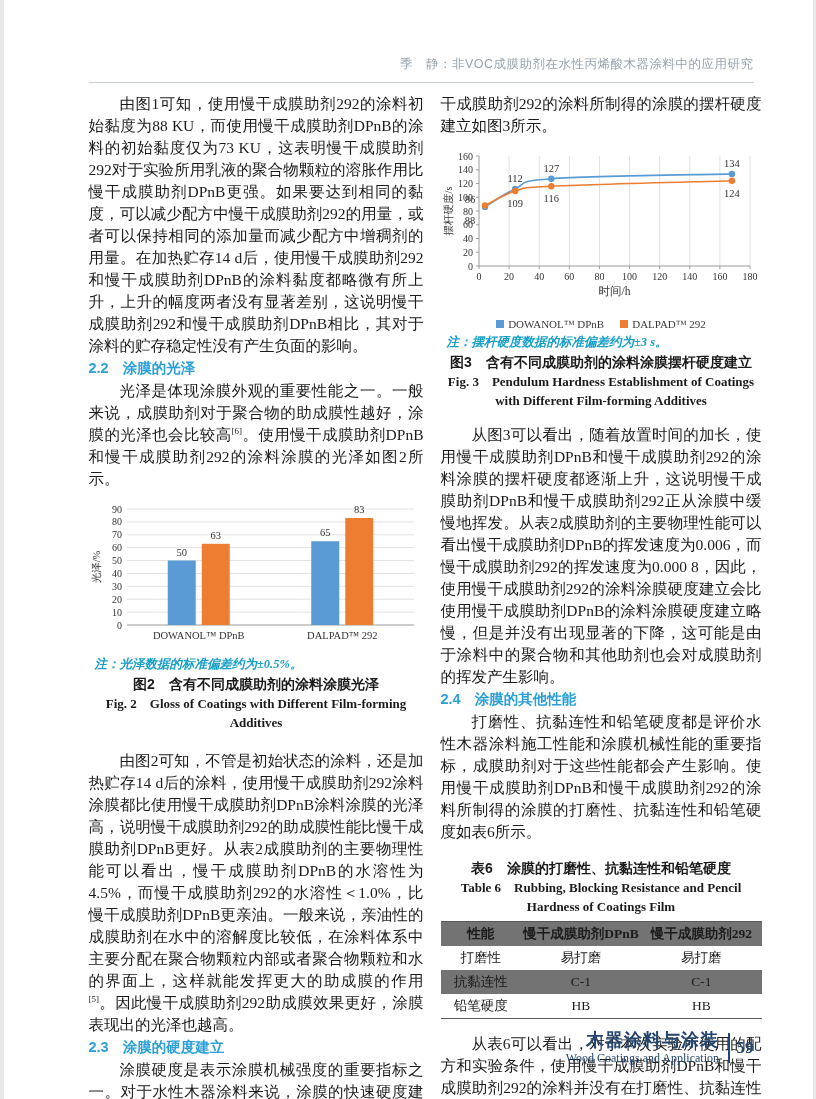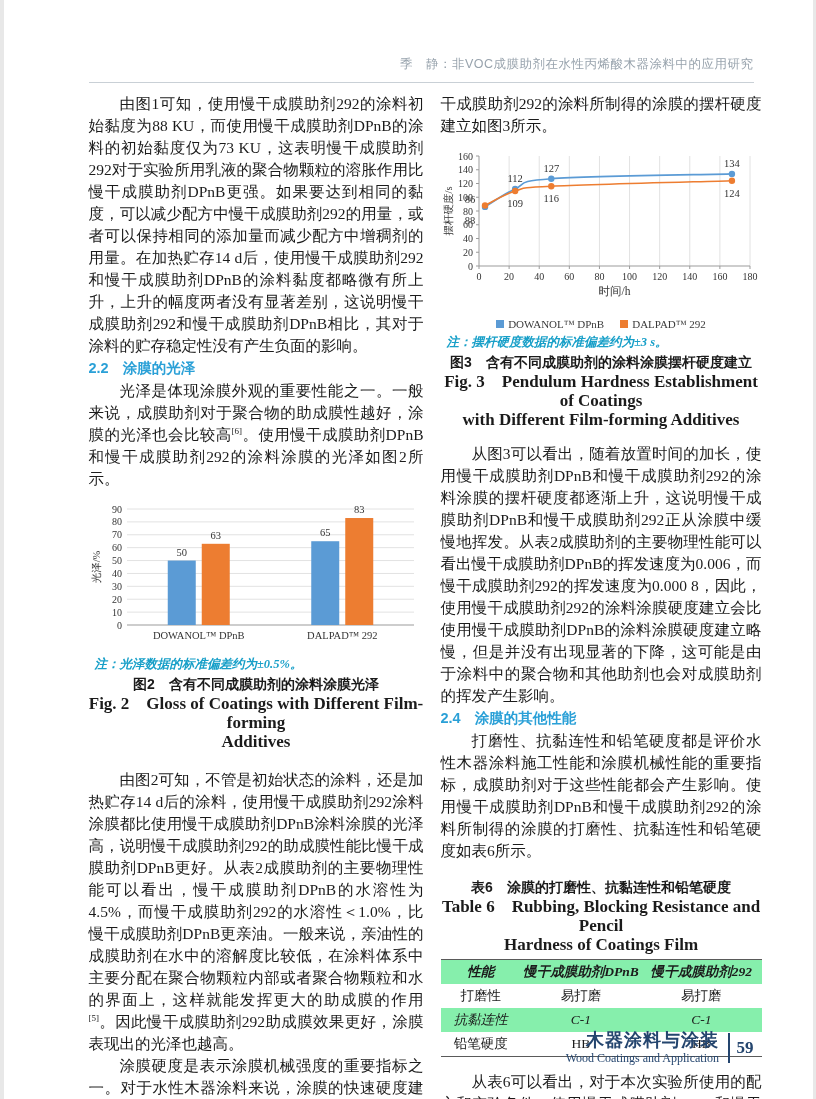--- a/index.html
+++ b/index.html
@@ -19,27 +19,27 @@
   .sec-heading .sec-num{margin-right:14px;}
   .chart-block{margin:7px 0 0 0;}
   .chart-legend{display:flex;justify-content:center;gap:16px;margin-top:1px;
         font-size:11px;line-height:14px;color:#3a3a3a;}
   .chart-legend .leg-item{display:flex;align-items:center;gap:4px;}
   .chart-legend .leg-swatch{width:8px;height:8px;display:inline-block;}
   .chart-note{margin:3px 0 1px 6px;font-size:12.5px;line-height:17px;color:#179fc8;
         font-style:italic;font-weight:bold;}
   .caption-cn{margin:2px 0 0 0;text-align:center;font-weight:bold;font-size:14px;line-height:19px;
         font-family:"Liberation Sans","DejaVu Sans",sans-serif;}
-  .caption-en{margin:0;text-align:center;font-weight:bold;font-size:17px;line-height:19px;}
+  .caption-en{margin:0;text-align:center;font-weight:bold;font-size:13px;line-height:19px;}
   table.t6{width:100%;border-collapse:collapse;margin-top:5px;
         border-top:1.5px solid #5a5a5a;border-bottom:1.5px solid #5a5a5a;}
   table.t6 th,table.t6 td{font-size:13.5px;line-height:18px;padding:3px 2px;text-align:center;
         font-weight:normal;}
   table.t6 th{font-weight:bold;}
-  table.t6 tr.shaded{background:#86efac;font-style:italic;}
+  table.t6 tr.shaded{background:#737373;}
   .footer{position:absolute;right:59px;top:1031px;display:flex;align-items:center;color:#24456e;}
   .footer .f-txt{text-align:right;line-height:1;}
   .footer .f-cn{font-size:18px;font-weight:bold;font-family:"Liberation Sans","DejaVu Sans",sans-serif;letter-spacing:1px;}
   .footer .f-en{font-size:12px;margin-top:3px;}
   .footer .f-divider{width:1.5px;height:30px;background:#24456e;margin:0 7px 0 9px;}
   .footer .f-page{font-size:17px;font-weight:bold;}
   svg text{font-family:"Liberation Serif","DejaVu Serif",serif;}
 </style>
 </head>
 <body>
@@ -95,20 +95,24 @@
             <text x="253.25" y="142" text-anchor="middle" font-size="10.5" fill="#333">DALPAD™ 292</text>
           </svg></div>
       <p class="chart-note">注：光泽数据的标准偏差约为±0.5%。</p>
       <p class="caption-cn">图2　含有不同成膜助剂的涂料涂膜光泽</p>
       <p class="caption-en">Fig. 2　Gloss of Coatings with Different Film-forming</p>
       <p class="caption-en">Additives</p>
     </div>
 
     <p class="body indent" style="margin-top:18px;"><span>由图2可知，不管是初始状态的涂料，还是加热贮存14 d后的涂料，使用慢干成膜助剂292涂料涂膜都比使用慢干成膜助剂DPnB涂料涂膜的光泽高，说明慢干成膜助剂292的助成膜性能比慢干成膜助剂DPnB更好。从表2成膜助剂的主要物理性能可以看出，慢干成膜助剂DPnB的水溶性为4.5%，而慢干成膜助剂292的水溶性＜1.0%，比慢干成膜助剂DPnB更亲油。一般来说，亲油性的成膜助剂在水中的溶解度比较低，在涂料体系中主要分配在聚合物颗粒内部或者聚合物颗粒和水的界面上，这样就能发挥更大的助成膜的作用</span><sup class="ref">[5]</sup><span>。因此慢干成膜助剂292助成膜效果更好，涂膜表现出的光泽也越高。</span></p>
 
+    <div class="sec-heading">
+      <span class="sec-num">2.3</span>
+      <span>涂膜的硬度建立</span>
+    </div>
 
     <p class="body indent">涂膜硬度是表示涂膜机械强度的重要指标之一。对于水性木器涂料来说，涂膜的快速硬度建立有助于提高涂料的施工效率。使用慢干成膜助剂DPnB和慢</p>
   </div>
 
   <div class="col col-right">
     <p class="body">干成膜助剂292的涂料所制得的涂膜的摆杆硬度建立如图3所示。</p>
 
     <div class="chart-block">
       <div id="line-chart"><svg width="321" height="168" viewBox="0 0 321 168">
             <line x1="68.11111111111111" y1="12" x2="68.11111111111111" y2="122" stroke="#e2e2e2" stroke-width="1"></line>

